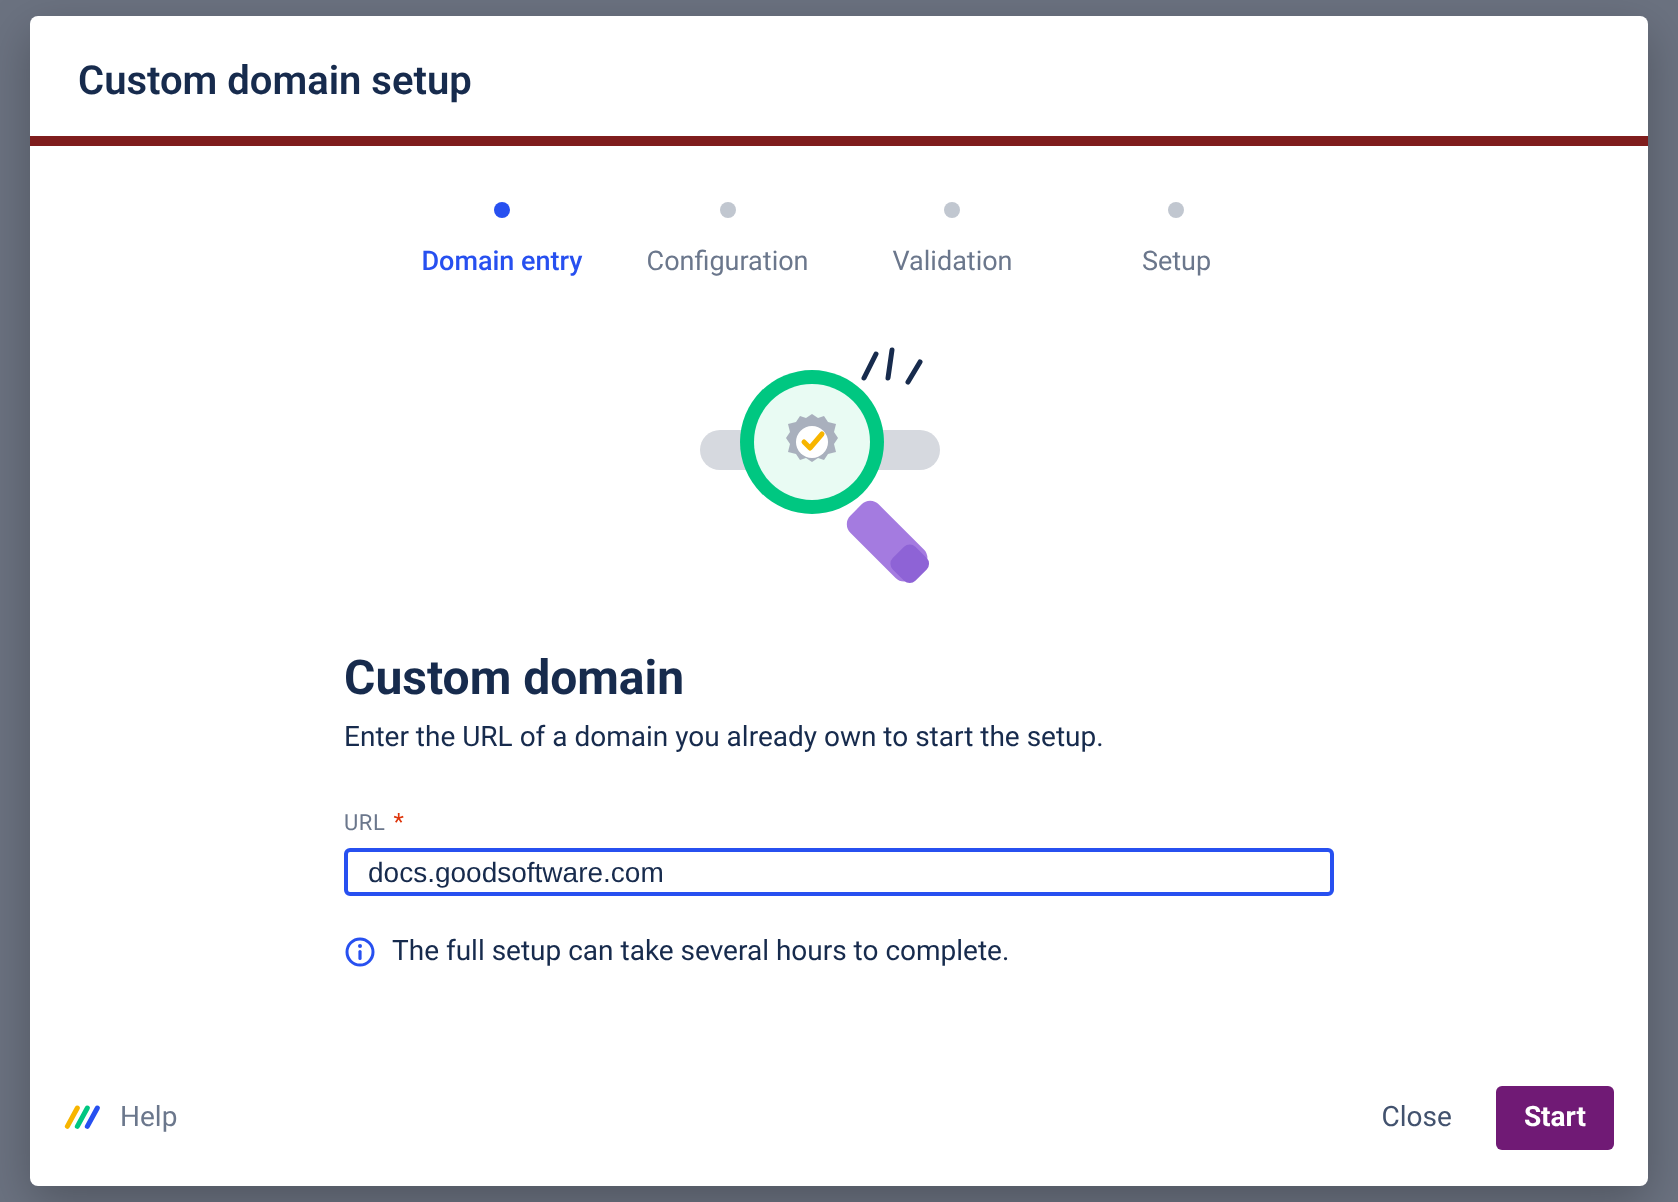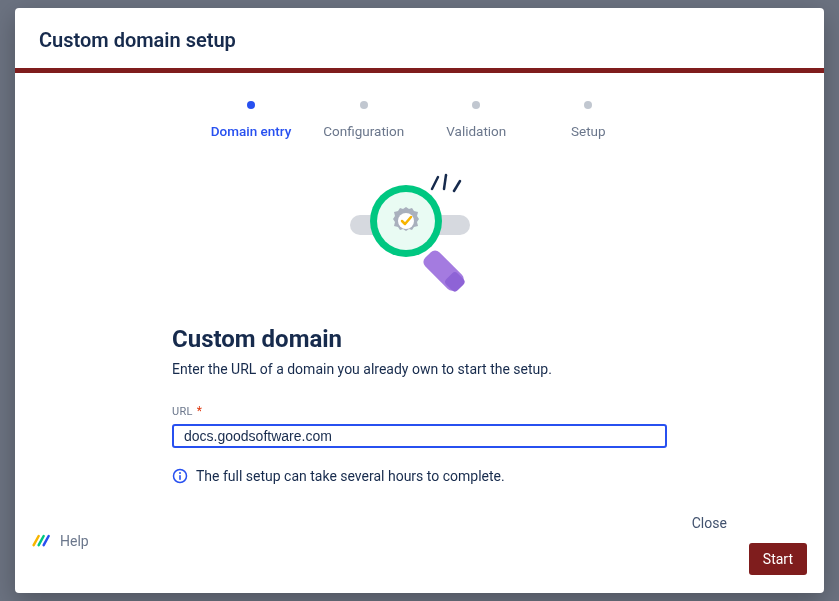--- a/index.html
+++ b/index.html
@@ -206,21 +206,21 @@
     }
     .btn {
       border: none;
       border-radius: 3px;
       padding: 8px 14px;
       font-size: 14px;
       cursor: pointer;
       font-family: inherit;
     }
     .btn-ghost { background: transparent; color: #42526e; }
-    .btn-primary { background: #7f1d1d; color: #fff; font-weight: 400; margin-top: 36px; }
+    .btn-primary { background: #701a75; color: #fff; font-weight: 700; }
   </style>
 </head>
 <body>
 
 <div class="modal">
 
   <div class="modal-header">
     <h1 class="modal-title">Custom domain setup</h1>
   </div>
 

